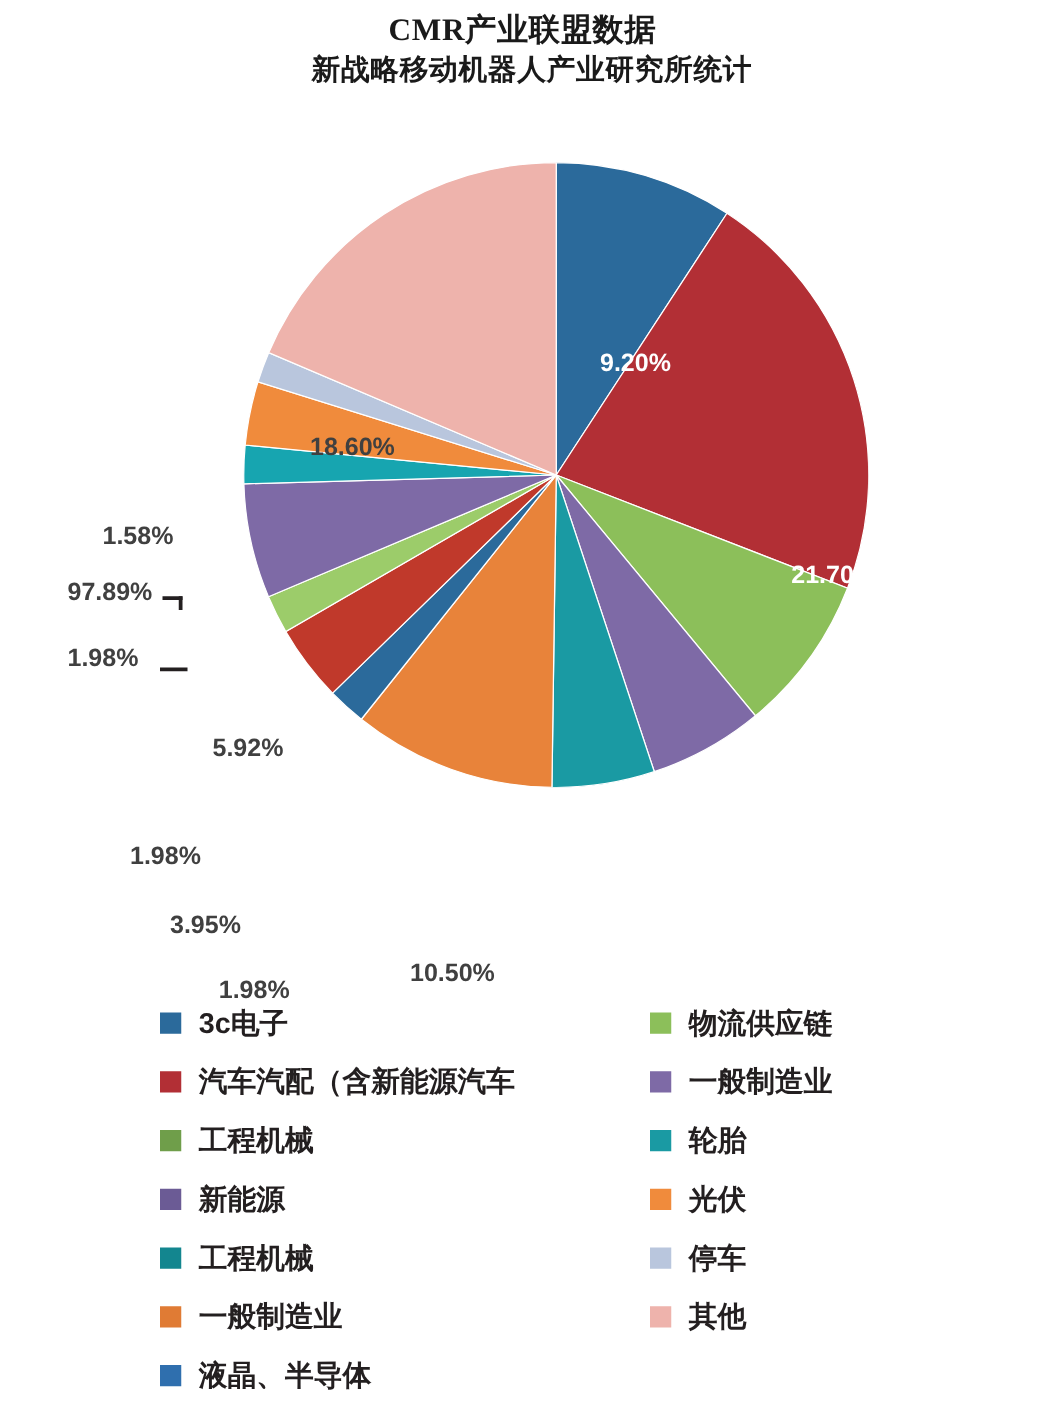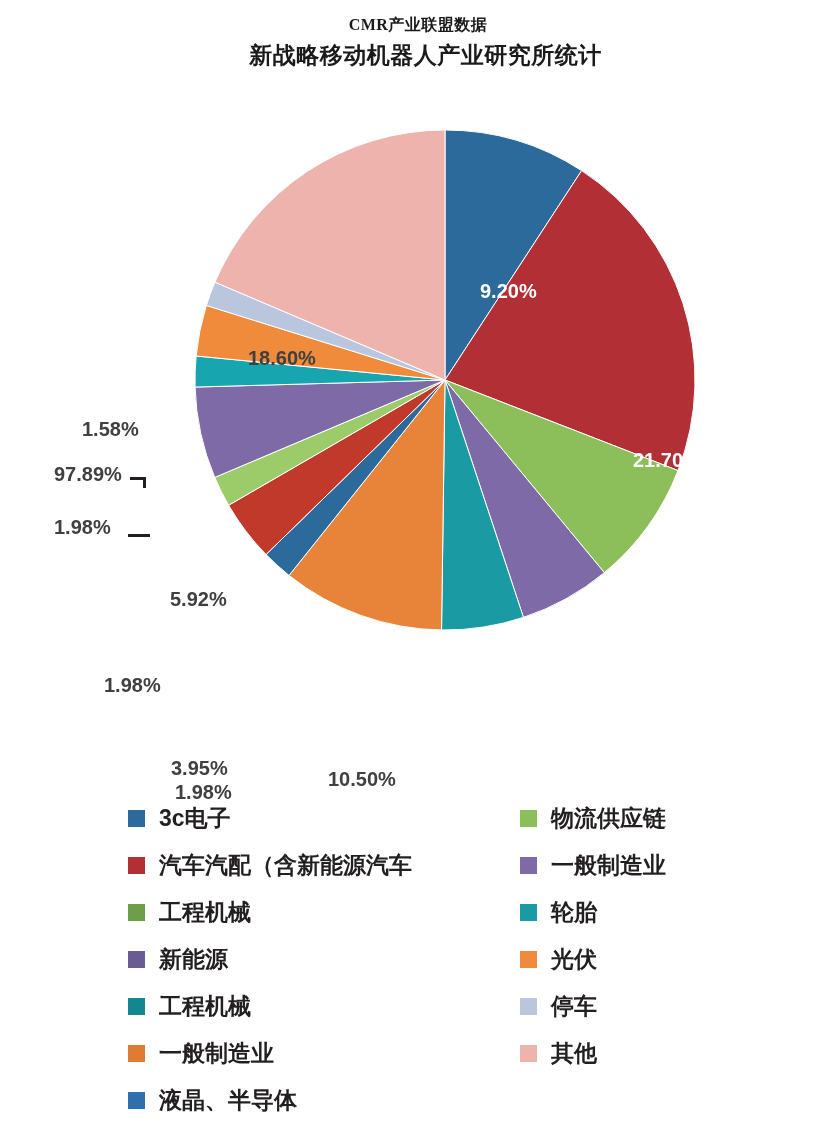--- a/index.html
+++ b/index.html
@@ -18,21 +18,21 @@
   .title-block {
     position: absolute;
     top: 10px;
     left: 0;
     width: 836px;
     text-align: center;
   }
   .title-line1 {
     font-family: "Liberation Serif", serif;
     font-weight: bold;
-    font-size: 16px;
+    font-size: 25px;
     letter-spacing: 0.5px;
     line-height: 30px;
   }
   .title-line2 {
     font-family: "Liberation Serif", serif;
     font-weight: bold;
     font-size: 23px;
     letter-spacing: 0.5px;
     line-height: 32px;
     padding-left: 15px;
@@ -128,21 +128,21 @@
       </svg>
   </div>
   <div id="labels-layer">
       <div class="slice-label light" style="left: 480px; top: 170px;">9.20%</div>
       <div class="slice-label light" style="left: 633px; top: 339px;">21.70%</div>
       <div class="slice-label light" style="left: 613px; top: 560px;">8.10%</div>
       <div class="slice-label light" style="left: 534px; top: 643px;">5.92%</div>
       <div class="slice-label light" style="left: 448px; top: 675px;">5.30%</div>
       <div class="slice-label" style="left: 328px; top: 658px;">10.50%</div>
       <div class="slice-label" style="left: 175px; top: 671px;">1.98%</div>
-      <div class="slice-label" style="left: 136px; top: 647px; margin-left: 35px;">3.95%</div>
+      <div class="slice-label" style="left: 136px; top: 619px;">3.95%</div>
       <div class="slice-label" style="left: 104px; top: 564px;">1.98%</div>
       <div class="slice-label" style="left: 170px; top: 478px;">5.92%</div>
       <div class="slice-label" style="left: 54px; top: 406px;">1.98%</div>
       <div class="slice-label" style="left: 54px; top: 353px;">97.89%</div>
       <div class="slice-label" style="left: 82px; top: 308px;">1.58%</div>
       <div class="slice-label" style="left: 248px; top: 237px;">18.60%</div>
     </div>
   <div class="leader" style="left:128px; top:424px; width:22px; height:3px;"></div>
   <div class="leader" style="left:130px; top:367px; width:16px; height:3px;"></div>
   <div class="leader" style="left:143px; top:367px; width:3px; height:11px;"></div>

